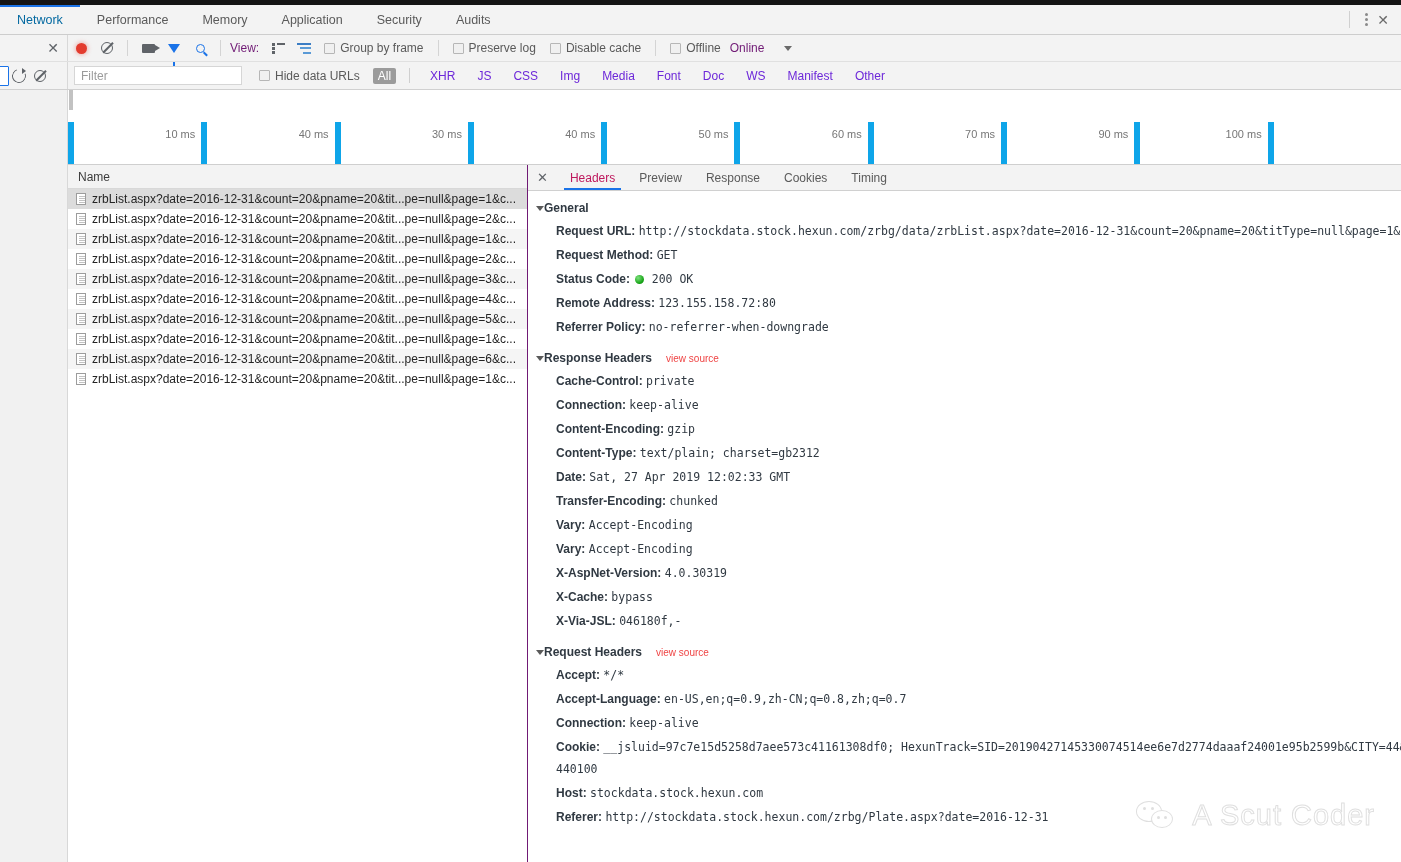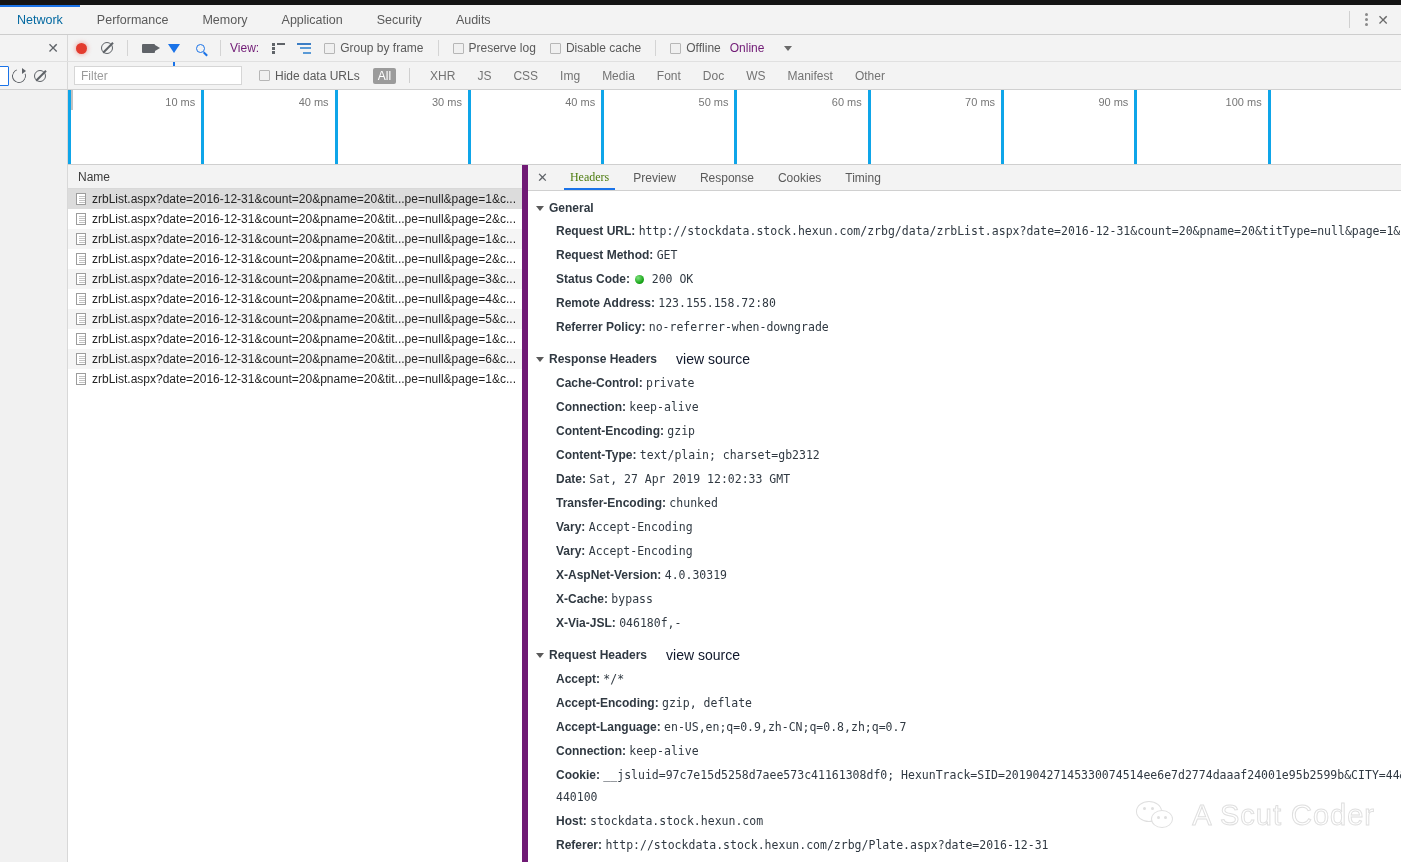--- a/index.html
+++ b/index.html
@@ -96,38 +96,38 @@
   .reload::before { content:""; position:absolute; inset:0; border:1.6px solid #5f6368;
                     border-radius:50%; border-top-color: transparent; transform: rotate(25deg); }
   .reload::after { content:""; position:absolute; right:0px; top:-1px; border-style:solid;
                    border-width:3px 0 3px 4px; border-color:transparent transparent transparent #5f6368; }
   .finput {
     width: 168px; height: 19px; background: #fff; border: 1px solid #d6d6d6;
     margin-left: 6px; padding: 0 6px; font-size: 12px; color: #9b9b9b;
     display: flex; align-items: center;
   }
   .ftypes { display: flex; align-items: center; gap: 8px; margin-left: 6px; }
-  .ftype { padding: 1px 7px; color: #737373; font-size: 12px; cursor: pointer; border-radius: 2px; }
+  .ftype { padding: 1px 7px; color: #6d28d9; font-size: 12px; cursor: pointer; border-radius: 2px; }
   .ftype.active { background: #9b9b9b; color: #fff; padding: 1px 5px; }
   .ftsep { width: 1px; height: 15px; background: #cfcfcf; margin: 0 5px; }
 
   
   .body { display: flex; height: calc(862px - 5px - 30px - 27px - 28px); }
   .leftrail { width: 68px; background: #f1f1f1; border-right: 1px solid #d8d8d8; flex: 0 0 68px; }
   .rightarea { flex: 1; display: flex; flex-direction: column; min-width: 0; }
   .ruler { height: 75px; background: #fff; border-bottom: 1px solid #cfcfcf; display: flex;
            position: relative; }
-  .rulercell { flex: 1; border-left: 3px solid #0ea5e9; position: relative; }
+  .rulercell { flex: 1; border-left: 6px solid #0ea5e9; position: relative; margin-top: 32px; }
   .rulercell:first-child { border-left: none; }
   .rulercell span { position: absolute; right: 6px; top: 6px; font-size: 11px; color: #767676; }
   .rulerhandle { position:absolute; left:1px; top:0; width:4px; height:20px; background:#c2c2c2; }
 
   
   .split { flex: 1; display: flex; min-height: 0; }
-  .reqpanel { width: 460px; flex: 0 0 460px; border-right: 6px solid #701a75;
+  .reqpanel { width: 460px; flex: 0 0 460px; border-right: 1px solid #701a75;
               display: flex; flex-direction: column; background: #fff; min-height:0; }
   .reqhead { height: 24px; background: #f3f3f3; border-bottom: 1px solid #d8d8d8;
              display:flex; align-items:center; padding-left: 10px; font-size: 12px; color: #3c3c3c; }
   .reqlist { flex: 1; overflow: hidden; }
   .reqrow { height: 20px; display: flex; align-items: center; padding-left: 8px;
             font-size: 12px; color: #242424; white-space: nowrap; cursor: pointer; }
   .reqrow.odd { background: #f5f5f5; }
   .reqrow.selected { background: #dcdcdc; }
   .docico { width: 10px; height: 12px; border: 1px solid #9c9c9c; background: #fff;
             margin-right: 6px; flex: 0 0 10px; position: relative; }
@@ -135,30 +135,30 @@
                    background: repeating-linear-gradient(to bottom,#c2c2c2 0 1px, transparent 1px 2px); }
 
   
   .details { flex: 1; display: flex; flex-direction: column; min-width: 0; background: #fff; }
   .dtabs { height: 26px; background: #f3f3f3; border-bottom: 1px solid #d0d0d0;
            display: flex; align-items: stretch; }
   .dtab-x { display:flex; align-items:center; padding: 0 10px 0 9px; color:#5f6368;
             font-size: 13px; cursor:pointer; line-height:1; }
   .dtab { padding: 0 12px; display: flex; align-items: center; font-size: 12px;
           color: #5a5a5a; cursor: pointer; position: relative; }
-  .dtab.active { color: #4d7c0f; font-family: Liberation Serif, serif; }
+  .dtab.active { color: #be185d; }
   .dtab.active::after { content:""; position:absolute; left:6px; right:6px; bottom:0;
                         height:2px; background:#1a73e8; }
   .dbody { flex: 1; overflow: hidden; padding: 6px 0 0 0; }
-  .sechead { display: flex; align-items: center; gap: 5px; padding: 4px 0 4px 8px;
+  .sechead { display: flex; align-items: center; padding: 4px 0 4px 8px;
              font-size: 12px; font-weight: bold; color: #303942; }
   .tri { width:0;height:0;border-style:solid;border-width:4px 0 4px 5px;
          border-color: transparent transparent transparent #5a5a5a; }
   .tri.open { border-width: 5px 4px 0 4px; border-color:#5a5a5a transparent transparent transparent; }
-  .viewsrc { font-weight: normal; color: #0f172a; margin-left: 14px; font-size: 14px; cursor: pointer; }
+  .viewsrc { font-weight: normal; color: #ef4444; margin-left: 14px; font-size: 10px; cursor: pointer; }
   .hrow { padding: 2px 0 2px 28px; font-size: 12px; line-height: 20px; color: #303942;
           word-break: break-all; }
   .hk { font-weight: bold; }
   .hv { font-family: "DejaVu Sans Mono", monospace; font-size: 11.5px; color: #303942; }
   .hcont { padding: 0 0 2px 28px; font-family: "DejaVu Sans Mono", monospace;
            font-size: 11.5px; line-height: 20px; color: #303942; }
   .statusdot { display:inline-block; width:9px; height:9px; border-radius:50%;
                background: radial-gradient(circle at 35% 32%, #7de07d, #16a416 65%, #0b7a0b);
                margin: 0 4px 0 2px; vertical-align: -1px; }
   .nowrapline { white-space: nowrap; overflow: hidden; }
@@ -458,21 +458,20 @@
             <div class="hrow"><span class="hk">X-AspNet-Version:</span> <span class="hv">4.0.30319</span></div>
             <div class="hrow"><span class="hk">X-Cache:</span> <span class="hv">bypass</span></div>
             <div class="hrow"><span class="hk">X-Via-JSL:</span> <span class="hv">046180f,-</span></div>
 
             <div class="sechead" style="margin-top:8px;">
               <span class="tri open"></span>
               <span>Request Headers</span>
               <span class="viewsrc">view source</span>
             </div>
             <div class="hrow"><span class="hk">Accept:</span> <span class="hv">*/*</span></div>
-            <div class="hrow"><span class="hk">Accept-Encoding:</span> <span class="hv">gzip, deflate</span></div>
             <div class="hrow"><span class="hk">Accept-Language:</span> <span class="hv">en-US,en;q=0.9,zh-CN;q=0.8,zh;q=0.7</span></div>
             <div class="hrow"><span class="hk">Connection:</span> <span class="hv">keep-alive</span></div>
             <div class="hrow nowrapline"><span class="hk">Cookie:</span> <span class="hv">__jsluid=97c7e15d5258d7aee573c41161308df0; HexunTrack=SID=20190427145330074514ee6e7d2774daaaf24001e95b2599b&amp;CITY=44&amp;TOWN=</span></div>
             <div class="hcont">440100</div>
             <div class="hrow"><span class="hk">Host:</span> <span class="hv">stockdata.stock.hexun.com</span></div>
             <div class="hrow nowrapline"><span class="hk">Referer:</span> <span class="hv">http://stockdata.stock.hexun.com/zrbg/Plate.aspx?date=2016-12-31</span></div>
 
           </div>
         </div>
 

